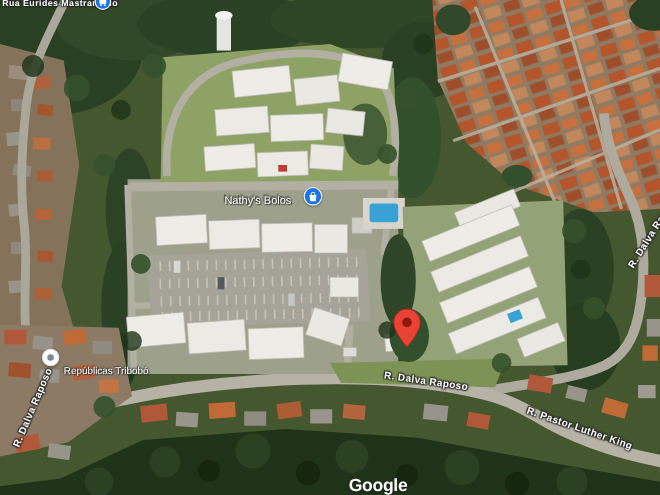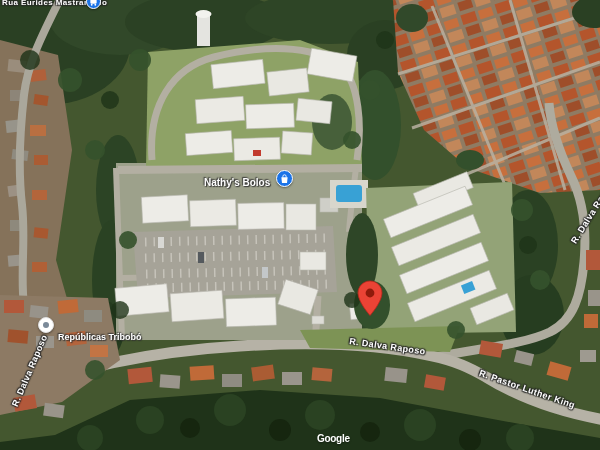--- a/index.html
+++ b/index.html
@@ -11,35 +11,35 @@
   .scene { position:absolute; left:0; top:0; width:600px; height:450px; display:block; }
 
   .street-label {
     position:absolute; color:#fdfdfd; font-size:9px; font-weight:bold;
     letter-spacing:.4px; white-space:nowrap;
     text-shadow:0 0 2px rgba(40,40,40,.95), 1px 1px 1px rgba(40,40,40,.85),
                -1px -1px 1px rgba(40,40,40,.85), 1px -1px 1px rgba(40,40,40,.7),
                -1px 1px 1px rgba(40,40,40,.7);
   }
   .poi-label {
-    position:absolute; color:#ffffff; font-weight:bold; white-space:nowrap;
+    position:absolute; color:#ffffff; font-weight:normal; white-space:nowrap;
     text-shadow:0 0 2px rgba(50,50,50,.95), 1px 1px 1px rgba(50,50,50,.9),
                -1px -1px 1px rgba(50,50,50,.8);
   }
   .poi-icon {
     position:absolute; border-radius:50%;
     display:flex; align-items:center; justify-content:center;
     box-shadow:0 1px 2px rgba(0,0,0,.4);
   }
   .poi-icon.blue { background:#1a73e8; border:1.5px solid #fff; }
   .poi-icon.white { background:#ffffff; border:1px solid #e0e0e0; }
 
   .watermark {
     position:absolute; left:317px; top:433px; color:#ffffff;
-    font-size:10px; font-weight:bold; letter-spacing:-.3px;
+    font-size:16px; font-weight:bold; letter-spacing:-.3px;
     text-shadow:0 1px 2px rgba(0,0,0,.45);
   }
   .dest-pin { position:absolute; left:357px; top:280px; width:26px; height:37px; }
 </style>
 </head>
 <body>
 
 <div class="map-view">
 
   <svg class="scene" viewBox="0 0 600 450">

